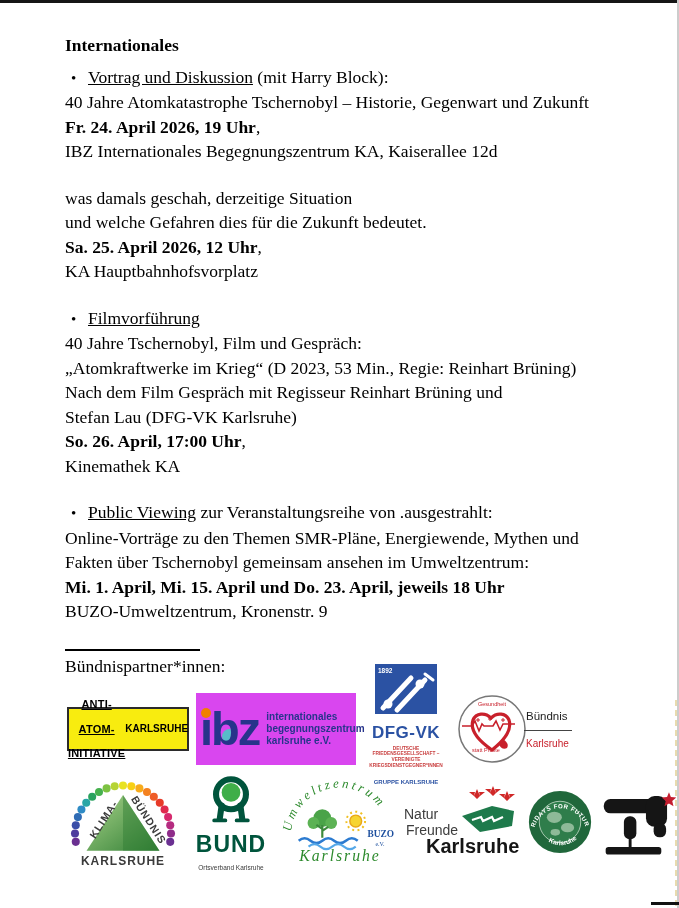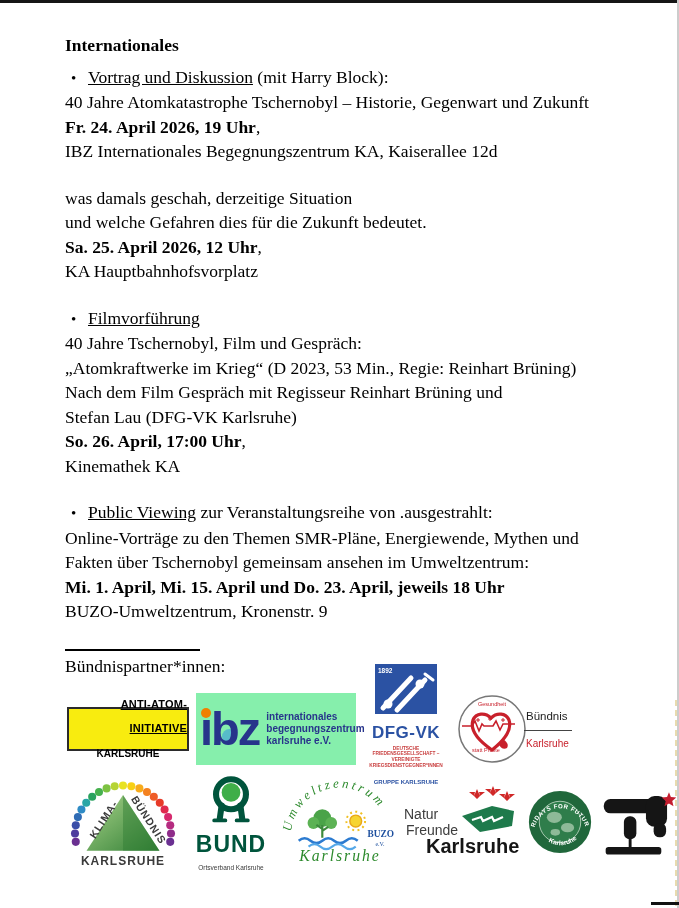--- a/index.html
+++ b/index.html
@@ -23,26 +23,26 @@
   .partners-label { margin:0 0 8px 0; }
 
   
   .logo-row { display:flex; align-items:center; font-family:"Liberation Sans", sans-serif; }
   .row1 { gap:7px; margin-left:2px; height:86px; }
   .row2 { gap:5px; margin-top:5px; height:96px; margin-left:0; }
   .logo { flex:0 0 auto; }
 
   
   .anti-atom { width:118px; height:40px; background:#f8ec0f; border:2px solid #2b2b2b;
-    display:flex; flex-direction:column; align-items:center; justify-content:center; text-align:right; }
+    display:flex; flex-direction:row; align-items:center; justify-content:center; text-align:center; }
   .anti-atom .l1 { font-size:11px; font-weight:bold; text-decoration:underline; letter-spacing:.2px; }
   .anti-atom .l2 { font-size:10px; font-weight:bold; margin-top:1px; }
 
   
-  .ibz { width:160px; height:72px; background:#86efac; display:flex; align-items:center; padding:0 4px; box-sizing:border-box; }
+  .ibz { width:160px; height:72px; background:#d946ef; display:flex; align-items:center; padding:0 4px; box-sizing:border-box; }
   .ibz-word { position:relative; font-size:47px; font-weight:bold; color:#27348b; letter-spacing:-2px; line-height:60px; z-index:1; }
   .ibz-teal { position:absolute; left:22px; top:30px; width:15px; height:15px; border-radius:50%; background:#57bcc9; z-index:-1; }
   .ibz-dot  { position:absolute; left:1px; top:9px; width:10px; height:10px; border-radius:50%; background:#f08100; }
   .ibz-tag { margin-left:7px; font-size:10px; font-weight:bold; color:#27348b; line-height:12px; }
 
   
   .dfgvk { width:86px; text-align:center; }
   .dfg-name { font-size:17px; font-weight:800; color:#2b52a3; letter-spacing:.5px; margin-top:1px; }
   .dfg-sub { font-size:4.8px; line-height:5.8px; color:#c94040; font-weight:bold; }
   .dfg-group { font-size:6px; color:#2b52a3; font-weight:bold; margin-top:1px; }

